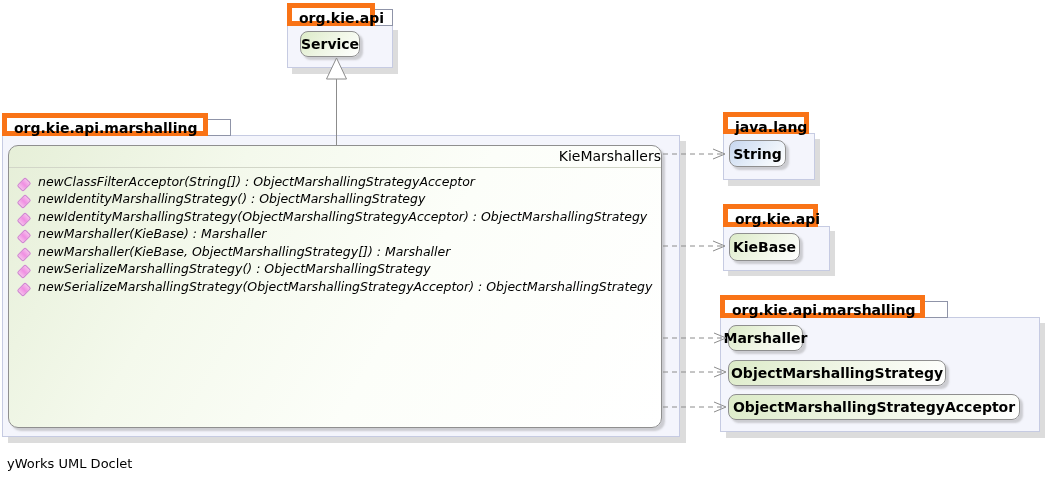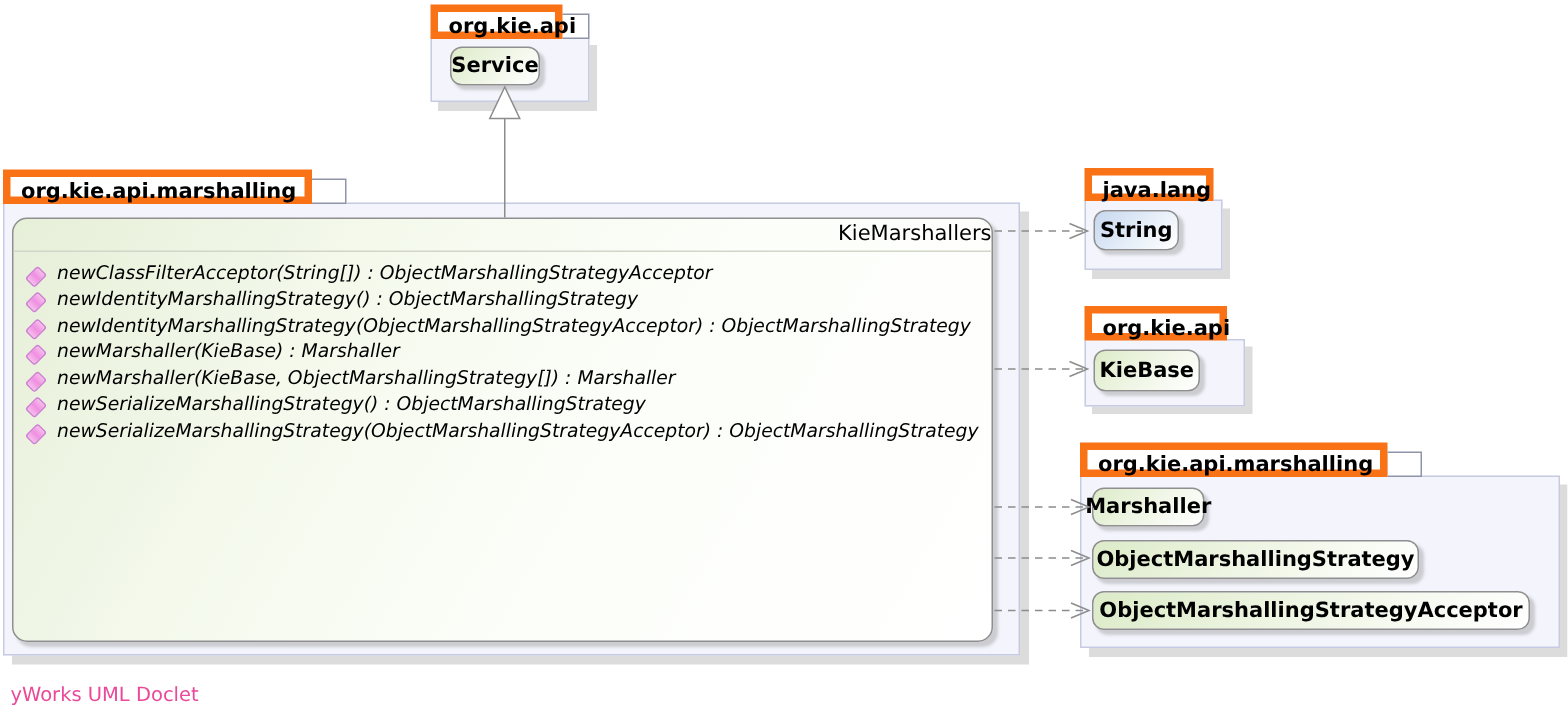--- a/index.html
+++ b/index.html
@@ -34,21 +34,21 @@
   .mlist{padding:3px 0 0 0;margin:0;list-style:none;}
   .mrow{
     display:flex;align-items:flex-end;height:17.5px;padding-left:9px;
     font-style:italic;font-size:12.5px;color:#000;white-space:nowrap;
   }
   .micon{
     width:10px;height:7px;background:linear-gradient(90deg,#f7bdec 0%,#ef8fe2 50%,#f7bdec 100%);
     border:1px solid #cf7fd2;border-radius:2px;transform:rotate(-45deg);
     display:inline-block;margin-right:8px;flex:0 0 auto;
   }
-  .footer{position:absolute;font-size:13px;color:#ec4899;white-space:nowrap;}
+  .footer{position:absolute;font-size:13px;color:#000000;white-space:nowrap;}
   svg.edges{position:absolute;left:0;top:0;pointer-events:none;z-index:10;}
 </style>
 </head>
 <body>
 
 <div class="canvas">
 
   <div class="shadow" style="left:292px;top:30px;width:106px;height:44px"></div>
   <div class="pkg-body" style="left:287px;top:25px;width:106px;height:43px"></div>
   <div class="pkg-step" style="left:368px;top:9px;width:25px;height:17px"></div>

